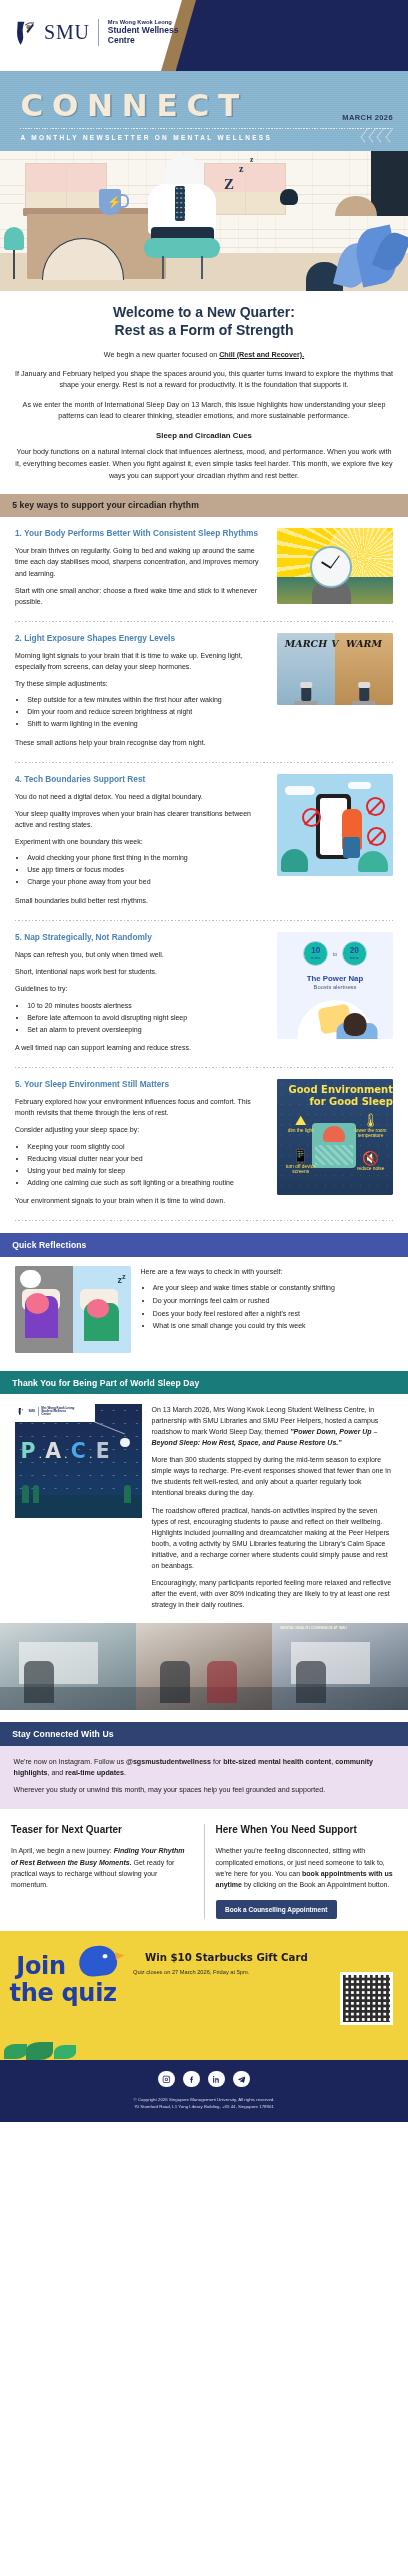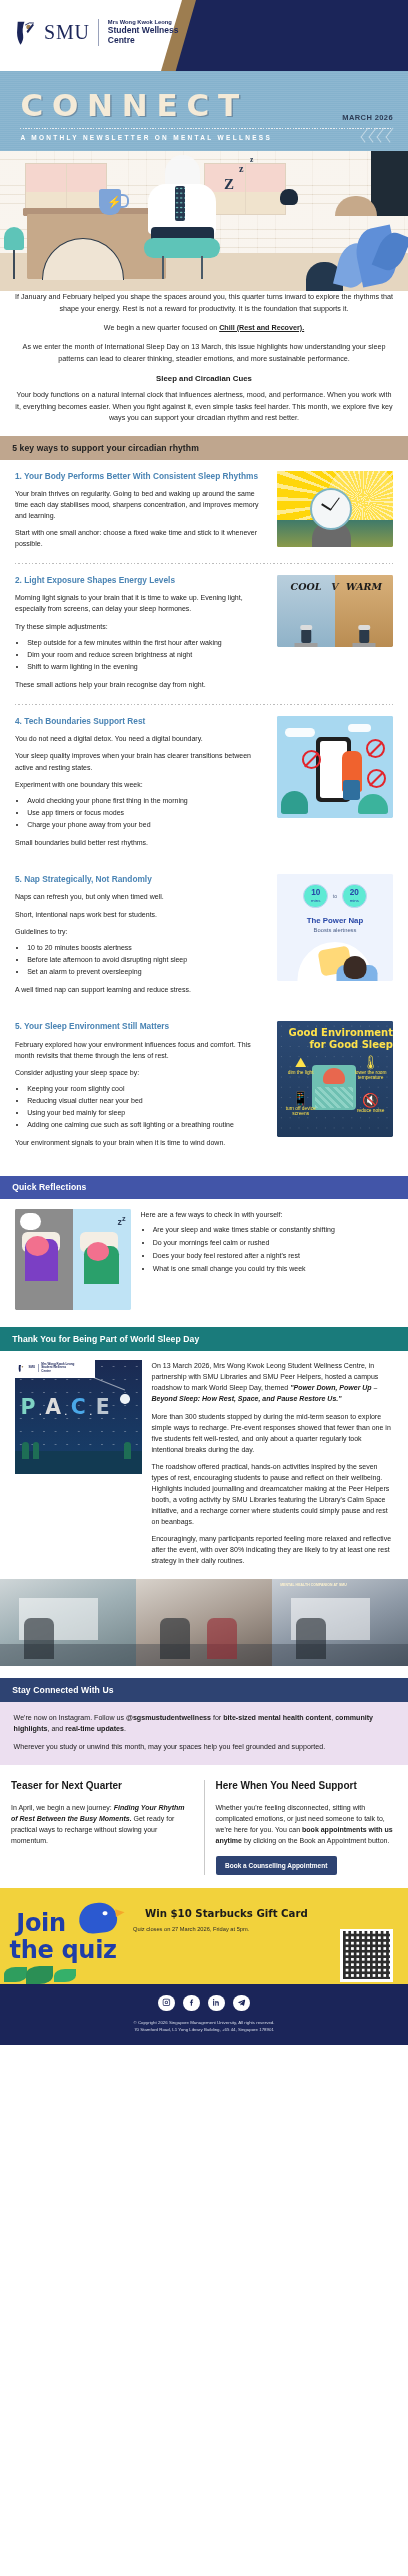--- a/index.html
+++ b/index.html
@@ -280,21 +280,21 @@
   .thumb.phone .ban.b1 { left: 24.5px; top: 34px; }
   .thumb.phone .ban.b2 { right: 8.2px; top: 23px; }
   .thumb.phone .ban.b3 { right: 6.8px; top: 53px; }
   .thumb.phone .grass { position:absolute; left: 4.1px; bottom: 4.1px; width: 27px; height: 23px; background:#2f9e8f; border-radius: 13.6px 13.6px 2.7px 2.7px;}
   .thumb.phone .grass2{ position:absolute; right: 5.4px; bottom: 4.1px; width: 30px; height: 20.4px; background:#3bb39c; border-radius: 15px 15px 2.7px 2.7px;}
 
   .thumb.nap { height: 107px; background: #eef3fd; text-align: center; }
   .thumb.nap .pills { display:flex; align-items:center; justify-content:center; gap: 4.8px; padding-top: 9.5px; }
   .thumb.nap .pill {
     width: 24.5px; height: 24.5px; border-radius: 50%; border: 1.4px solid #c3d2f2;
-    background:#5eead4; display:flex; flex-direction:column; align-items:center; justify-content:center;
+    background:#14b8a6; display:flex; flex-direction:column; align-items:center; justify-content:center;
     color:#2746a6;
   }
   .thumb.nap .pill b { font-size: 8.2px; line-height: 1; }
   .thumb.nap .pill i { font-style: normal; font-size: 4.4px; }
   .thumb.nap .to { font-size: 5.4px; color:#5b6b8e; }
   .thumb.nap .nap-h { margin-top: 8.2px; font-size: 7.8px; font-weight: bold; color: #2746a6; }
   .thumb.nap .nap-s { font-size: 5.8px; color:#4a5d86; margin-top: 1.4px; }
   .thumb.nap .sleeper {
     position:absolute; left: 50%; bottom: 0; transform: translateX(-50%);
     width: 75px; height: 39px; background:#ffffff; border-radius: 41px 41px 0 0;
@@ -323,21 +323,21 @@
   .thumb.env .ic.bl { left: 2.7px; top: 71px; }
   .thumb.env .ic.br { right: 1.4px; top: 73px; }
 
   
   .reflect { display:flex; gap: 9.5px; padding: 9.5px 0 5.4px; }
   .reflect .art { flex: 0 0 116px; }
   .reflect .txt { flex: 1 1 auto; }
   .reflect p { font-size: 7px; line-height: 1.6; margin-bottom: 5.4px; }
   .reflect ul { margin: 4.1px 0 6.8px 12.2px; }
   .reflect li { font-size: 7px; line-height: 1.55; margin-bottom: 2px; }
-  .thumb.reflect-img { height: 101px; display:flex; }
+  .thumb.reflect-img { height: 87px; display:flex; }
   .thumb.reflect-img .left { flex:1; background:#8c8c8c; position:relative; }
   .thumb.reflect-img .right { flex:1; background:#bfe3f5; position:relative; }
   .thumb.reflect-img .pillow { position:absolute; left: 6.8px; top: 23px; width: 38px; height: 20.4px; background:#f4eee4; border-radius: 5.4px; }
   .thumb.reflect-img .figa { position:absolute; left: 9.5px; top: 30px; width: 33px; height: 42px; background:#7b3fc4; border-radius: 8.2px 8.2px 0 0; }
   .thumb.reflect-img .facea { position:absolute; left: 11px; top: 27px; width: 23px; height: 20.4px; background:#f2708e; border-radius: 50%; }
   .thumb.reflect-img .figb { position:absolute; left: 11px; top: 37px; width: 35px; height: 38px; background:#2aa06b; border-radius: 8.2px 8.2px 0 0; }
   .thumb.reflect-img .faceb { position:absolute; left: 13.6px; top: 33px; width: 22px; height: 19px; background:#f2708e; border-radius: 50%; }
   .thumb.reflect-img .bubble { position:absolute; left: 5.4px; top: 4.1px; width: 20.4px; height: 17.7px; background:#ffffff; border-radius: 9.5px; }
   .thumb.reflect-img .zzz { position:absolute; right: 5.4px; top: 5.4px; color:#2d3e57; font-size: 8.8px; font-weight:bold; }
 
@@ -414,21 +414,21 @@
     font-weight: bold;
     padding: 6.1px 9.5px;
     border-radius: 2px;
     text-align: center;
   }
 
   
   .quiz {
     position: relative;
     background: #f2d23c;
-    height: 96px;
+    height: 129px;
     overflow: hidden;
   }
   .quiz .join {
     position: absolute; left: 16.3px; top: 23px;
     font-size: 24px; font-weight: bold; color: #1f3ea8;
     font-family: "DejaVu Sans", sans-serif; line-height: 1.0;
     letter-spacing: -0.3px;
   }
   .quiz .the-quiz {
     position: absolute; left: 9.5px; top: 50px;
@@ -558,24 +558,28 @@
     <div class="zz z2">z</div>
     <div class="zz z3">z</div>
     <div class="plant-l"></div>
     <div class="bush"></div>
     <div class="leaf l2"></div>
     <div class="leaf l1"></div>
     <div class="leaf l3"></div>
   </div>
 
   <div class="content">
-    <p class="lede">If January and February helped you shape the spaces around you, this quarter turns inward to explore the rhythms that shape your energy. Rest is not a reward for productivity. It is the foundation that supports it.</p>
+    <h1 class="main-title">
+      <span>Welcome to a New Quarter:</span><br>
+      <span>Rest as a Form of Strength</span>
+    </h1>
     <p class="lede">
       <span>We begin a new quarter focused on </span><span class="u-bold">Chill (Rest and Recover).</span>
     </p>
+    <p class="lede">If January and February helped you shape the spaces around you, this quarter turns inward to explore the rhythms that shape your energy. Rest is not a reward for productivity. It is the foundation that supports it.</p>
     <p class="lede">As we enter the month of International Sleep Day on 13 March, this issue highlights how understanding your sleep patterns can lead to clearer thinking, steadier emotions, and more sustainable performance.</p>
     <h2 class="sub-head">Sleep and Circadian Cues</h2>
     <p class="lede">Your body functions on a natural internal clock that influences alertness, mood, and performance. When you work with it, everything becomes easier. When you fight against it, even simple tasks feel harder. This month, we explore five key ways you can support your circadian rhythm and rest better.</p>
   </div>
 
   <div class="bar tan">5 key ways to support your circadian rhythm</div>
 
   <div class="content">
 
     <div class="tip">
@@ -605,21 +609,21 @@
         <ul>
           <li>Step outside for a few minutes within the first hour after waking</li>
           <li>Dim your room and reduce screen brightness at night</li>
           <li>Shift to warm lighting in the evening</li>
         </ul>
         <p>These small actions help your brain recognise day from night.</p>
       </div>
       <div class="art">
         <div class="thumb coolwarm">
           <div class="half cool">
-            <div class="cap">COOL</div>
+            <div class="cap">MARCH</div>
             <div class="lamp"></div>
               <div class="base"></div>
           </div>
           <div class="half warm">
             <div class="cap">WARM</div>
             <div class="lamp"></div>
               <div class="base"></div>
           </div>
           <div class="vee">V</div>
         </div>

